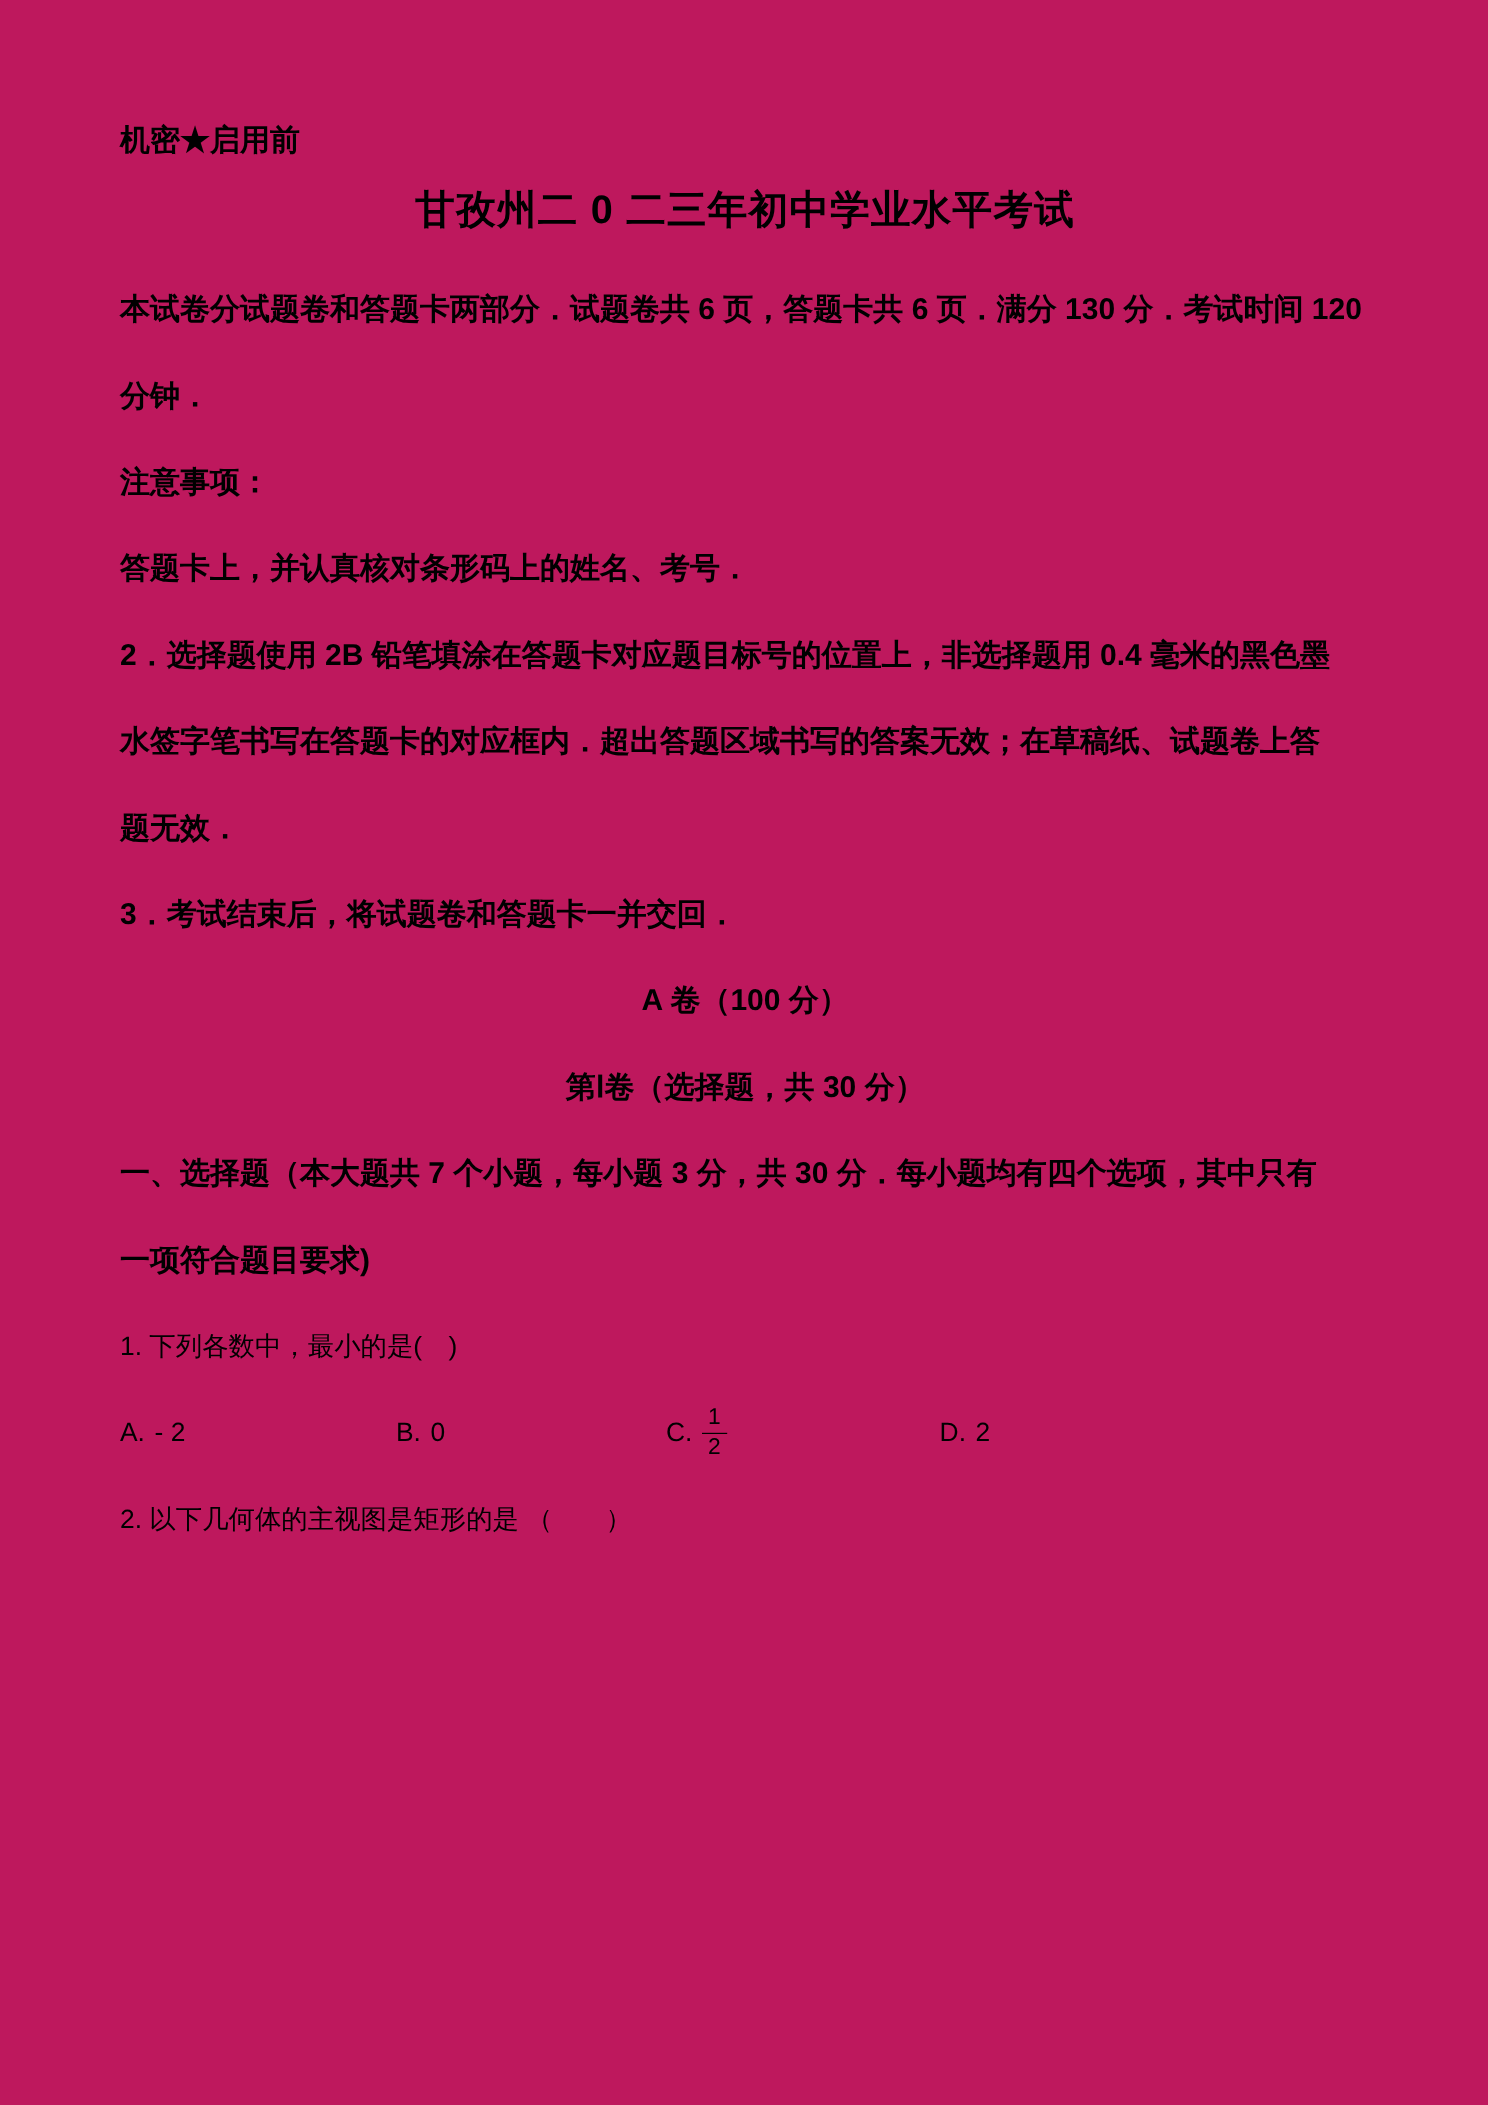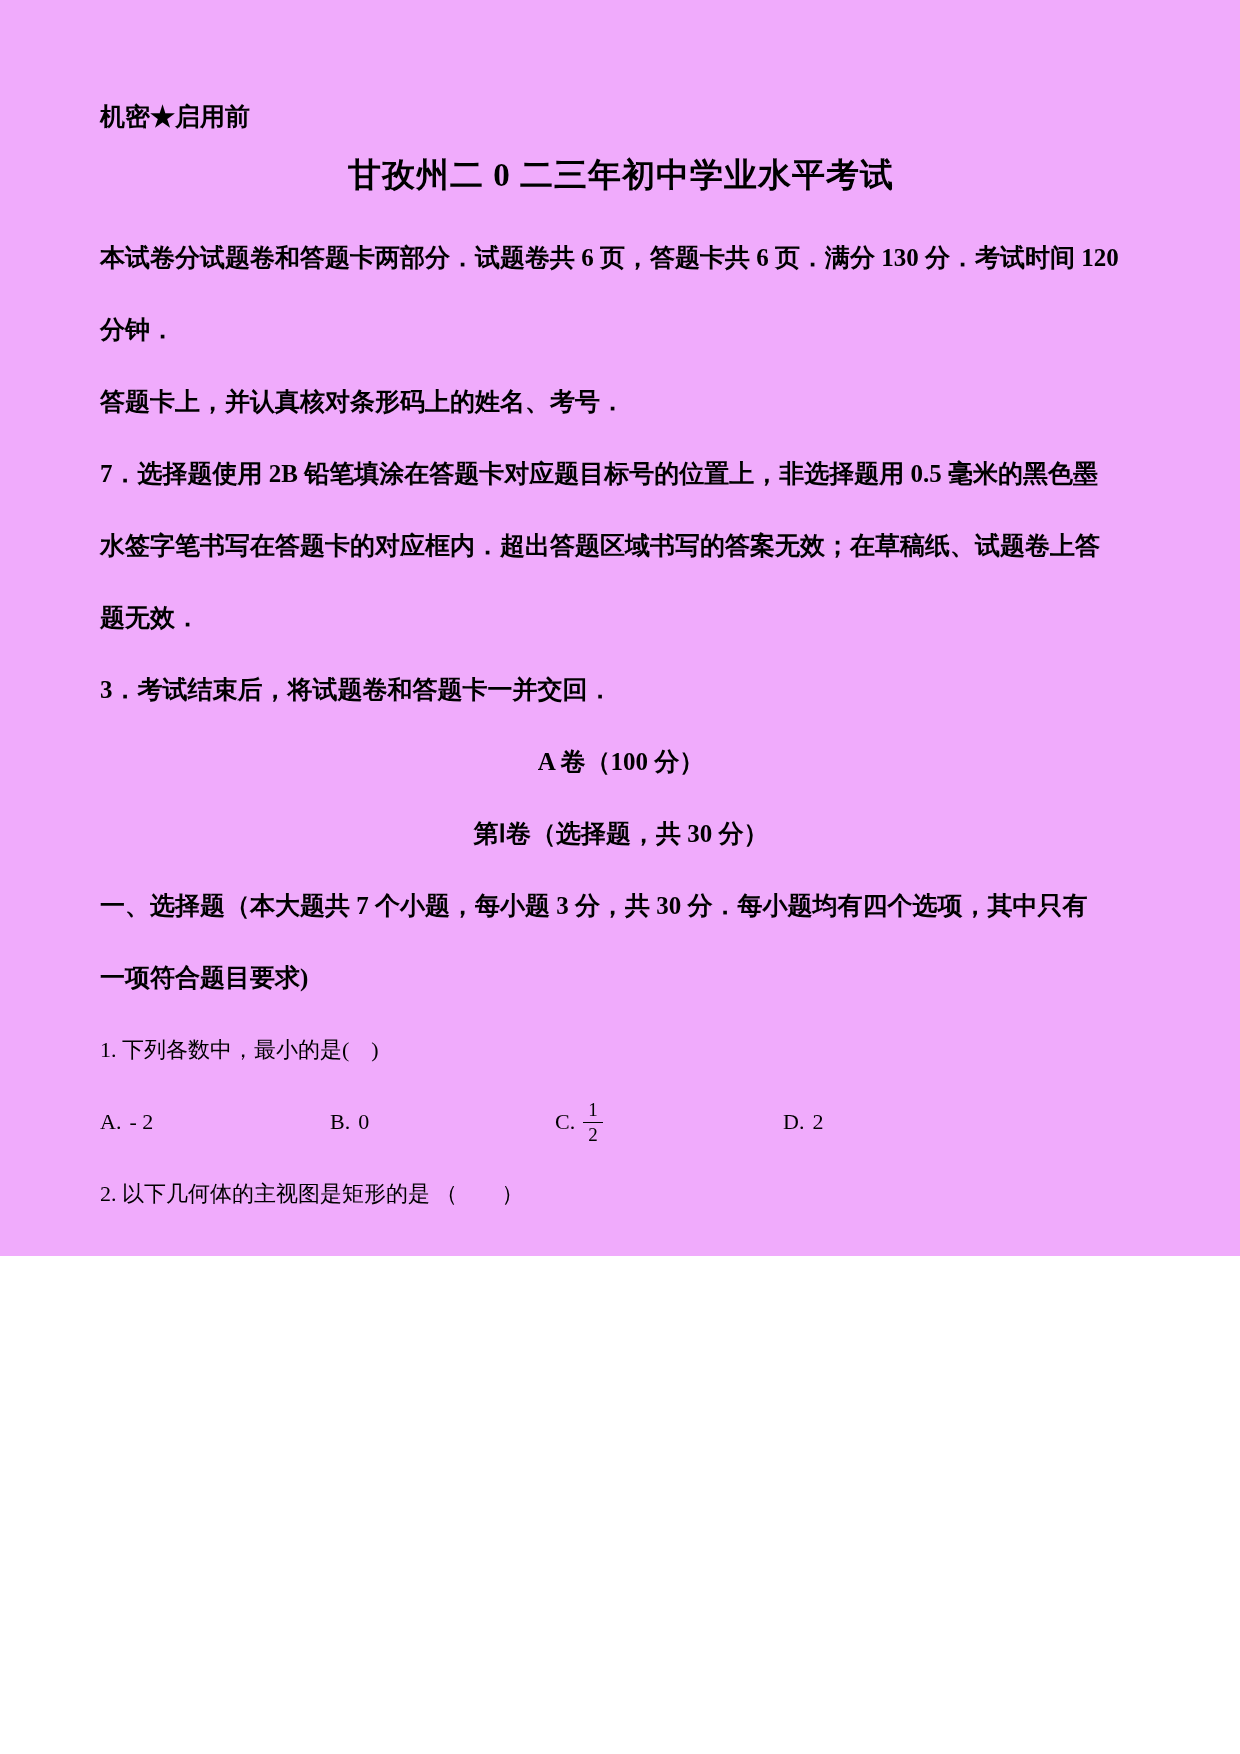--- a/index.html
+++ b/index.html
@@ -1,24 +1,24 @@
 <!DOCTYPE html>
 <html><head>
 <meta charset="utf-8">
 <style>
   * { margin: 0; padding: 0; box-sizing: border-box; }
   html, body { background: #ffffff; }
   .page {
     position: relative;
     width: 1240px;
-    height: 1256px;
+    height: 1754px;
     margin: 0 auto;
-    background: #f0abfc;
+    background: #be185d;
     color: #000000;
-    font-family: Liberation Serif, serif;
+    font-family: Liberation Sans, sans-serif;
     overflow: hidden;
   }
   .content { padding: 100px 98px 0 100px; }
 
   .classification {
     font-size: 25px;
     font-weight: bold;
     line-height: 34px;
   }
   .title {
@@ -99,23 +99,24 @@
   <div class="content">
 
     <div class="classification">机密★启用前</div>
 
     <div class="title">甘孜州二 0 二三年初中学业水平考试</div>
 
 
     <div class="body-line first-body-line">本试卷分试题卷和答题卡两部分．试题卷共 6 页，答题卡共 6 页．满分 130 分．考试时间 120</div>
     <div class="body-line">分钟．</div>
 
+    <div class="body-line">注意事项：</div>
 
     <div class="body-line">答题卡上，并认真核对条形码上的姓名、考号．</div>
-    <div class="body-line">7．选择题使用 2B 铅笔填涂在答题卡对应题目标号的位置上，非选择题用 0.5 毫米的黑色墨</div>
+    <div class="body-line">2．选择题使用 2B 铅笔填涂在答题卡对应题目标号的位置上，非选择题用 0.4 毫米的黑色墨</div>
     <div class="body-line">水签字笔书写在答题卡的对应框内．超出答题区域书写的答案无效；在草稿纸、试题卷上答</div>
     <div class="body-line">题无效．</div>
     <div class="body-line">3．考试结束后，将试题卷和答题卡一并交回．</div>
 
     <div class="body-line centered">A 卷（100 分）</div>
 
     <div class="body-line centered">第Ⅰ卷（选择题，共 30 分）</div>
 
     <div class="body-line">一、选择题（本大题共 7 个小题，每小题 3 分，共 30 分．每小题均有四个选项，其中只有</div>
     <div class="body-line">一项符合题目要求)</div>

